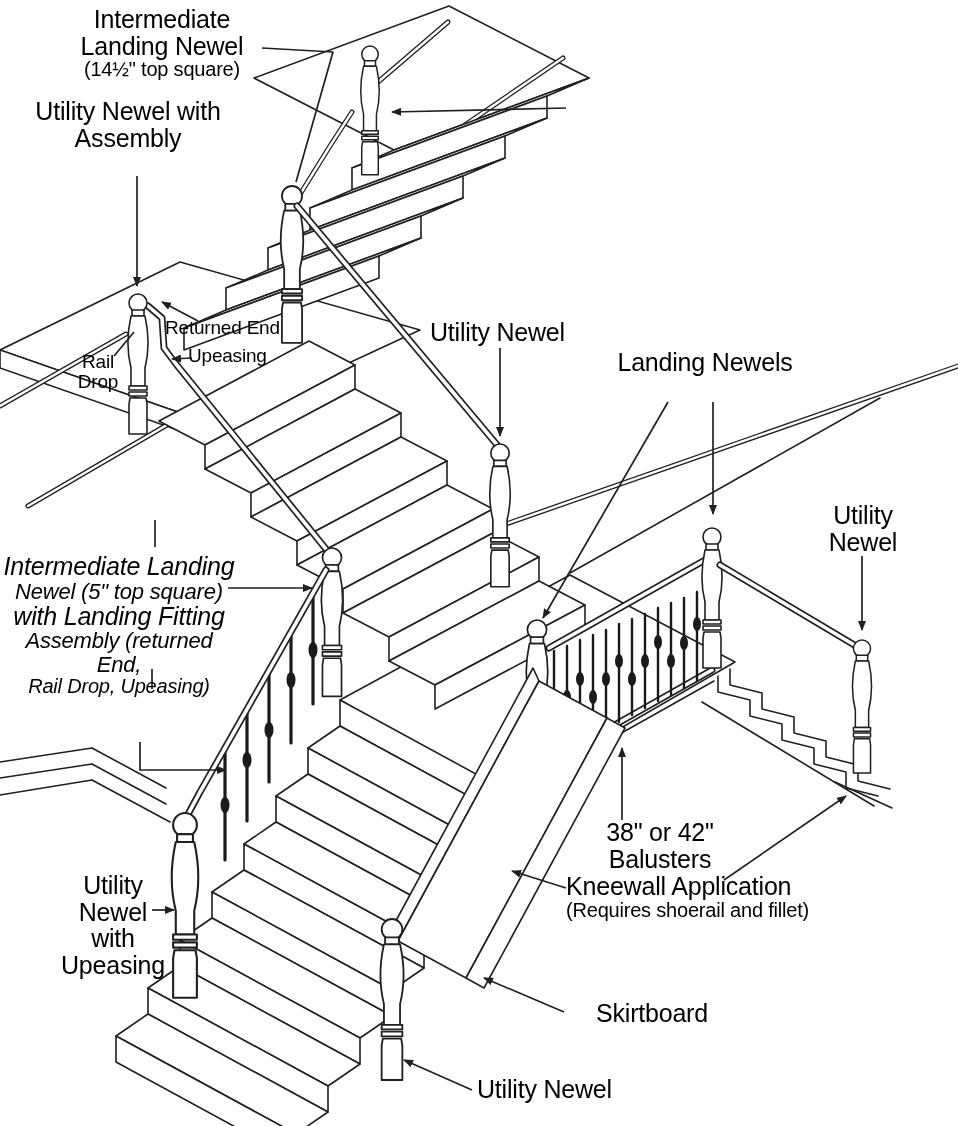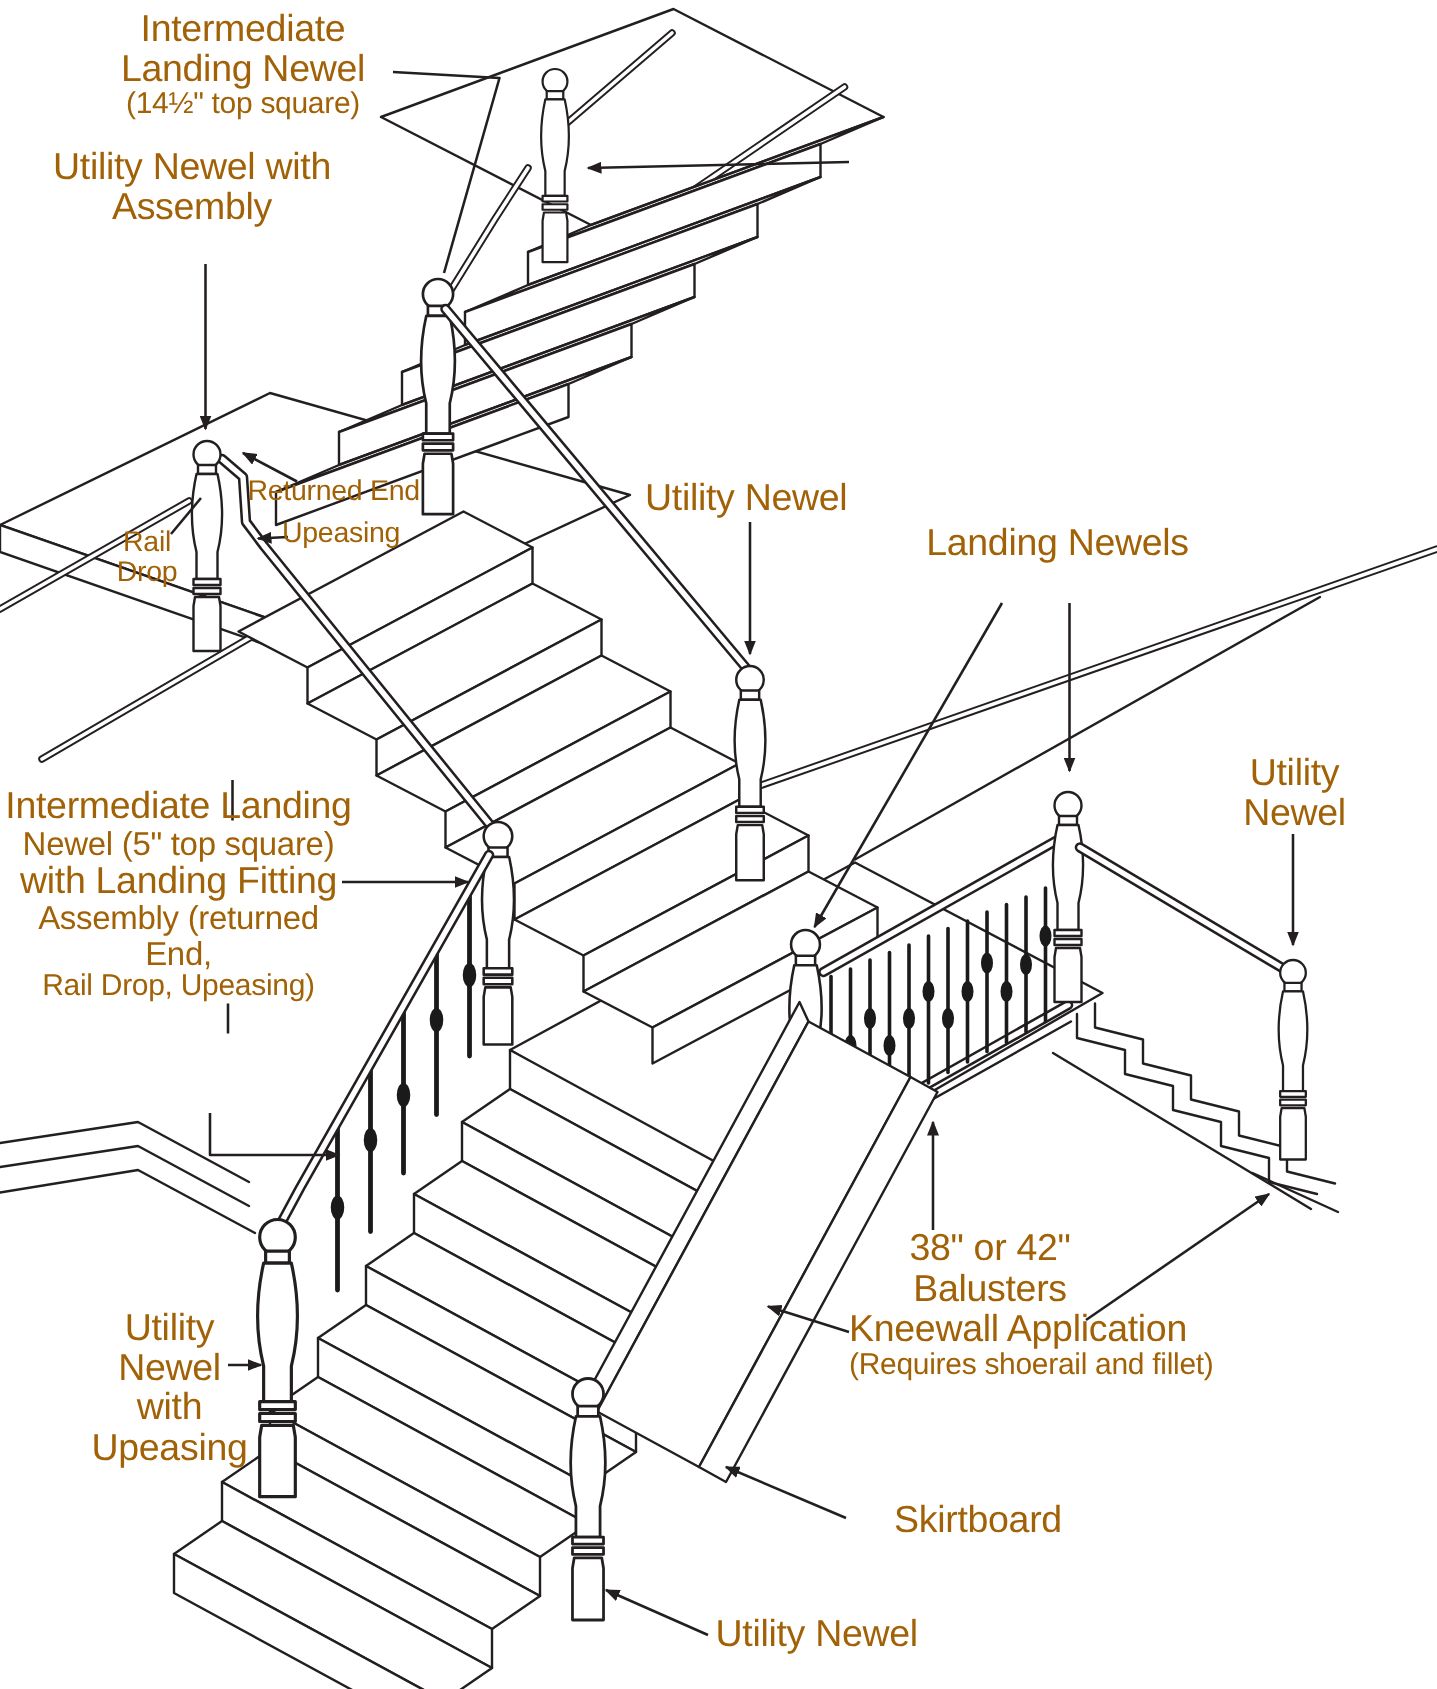--- a/index.html
+++ b/index.html
@@ -2,21 +2,21 @@
 <html><head>
 <meta charset="utf-8">
 <style>
   html,body { margin:0; padding:0; background:#ffffff; }
   #stage {
     position:relative; width:958px; height:1126px;
     font-family:"Liberation Sans", sans-serif;
     color:#231f20; background:#ffffff; overflow:hidden;
   }
   #art { position:absolute; left:0; top:0; }
-  .lbl { position:absolute; line-height:1.06; color:#a16207; letter-spacing:-0.2px; }
+  .lbl { position:absolute; line-height:1.06; color:#000000; letter-spacing:-0.2px; }
   .c { text-align:center; }
   .t25 { font-size:25px; }
   .t22 { font-size:22px; }
   .t21 { font-size:19px; }
   .t20 { font-size:20px; }
   
   .fw  { fill:#ffffff; stroke:#231f20; stroke-width:1.6; stroke-linejoin:round; }
   .ln  { fill:none; stroke:#231f20; stroke-width:1.6; stroke-linejoin:round; stroke-linecap:round; }
   .railO { fill:none; stroke:#231f20; stroke-width:7;   stroke-linejoin:round; stroke-linecap:round; }
   .railI { fill:none; stroke:#ffffff; stroke-width:3.6; stroke-linejoin:round; stroke-linecap:round; }
@@ -293,21 +293,21 @@
 
 <div class="lbl c" style="left:610px; top:349px; width:190px;">
   <div class="t25">Landing Newels</div>
 </div>
 
 <div class="lbl c" style="left:828px; top:502px; width:70px;">
   <div class="t25">Utility</div>
   <div class="t25">Newel</div>
 </div>
 
-<div class="lbl c" style="left:3px; top:524px; width:232px;">
+<div class="lbl c" style="left:3px; top:553px; width:232px;font-style:italic;">
   <div class="t25">Intermediate Landing</div>
   <div class="t22">Newel (5" top square)</div>
   <div class="t25">with Landing Fitting</div>
   <div class="t22">Assembly (returned End,</div>
   <div class="t20">Rail Drop, Upeasing)</div>
 </div>
 
 
 <div class="lbl c" style="left:58px; top:872px; width:110px;">
   <div class="t25">Utility</div>

